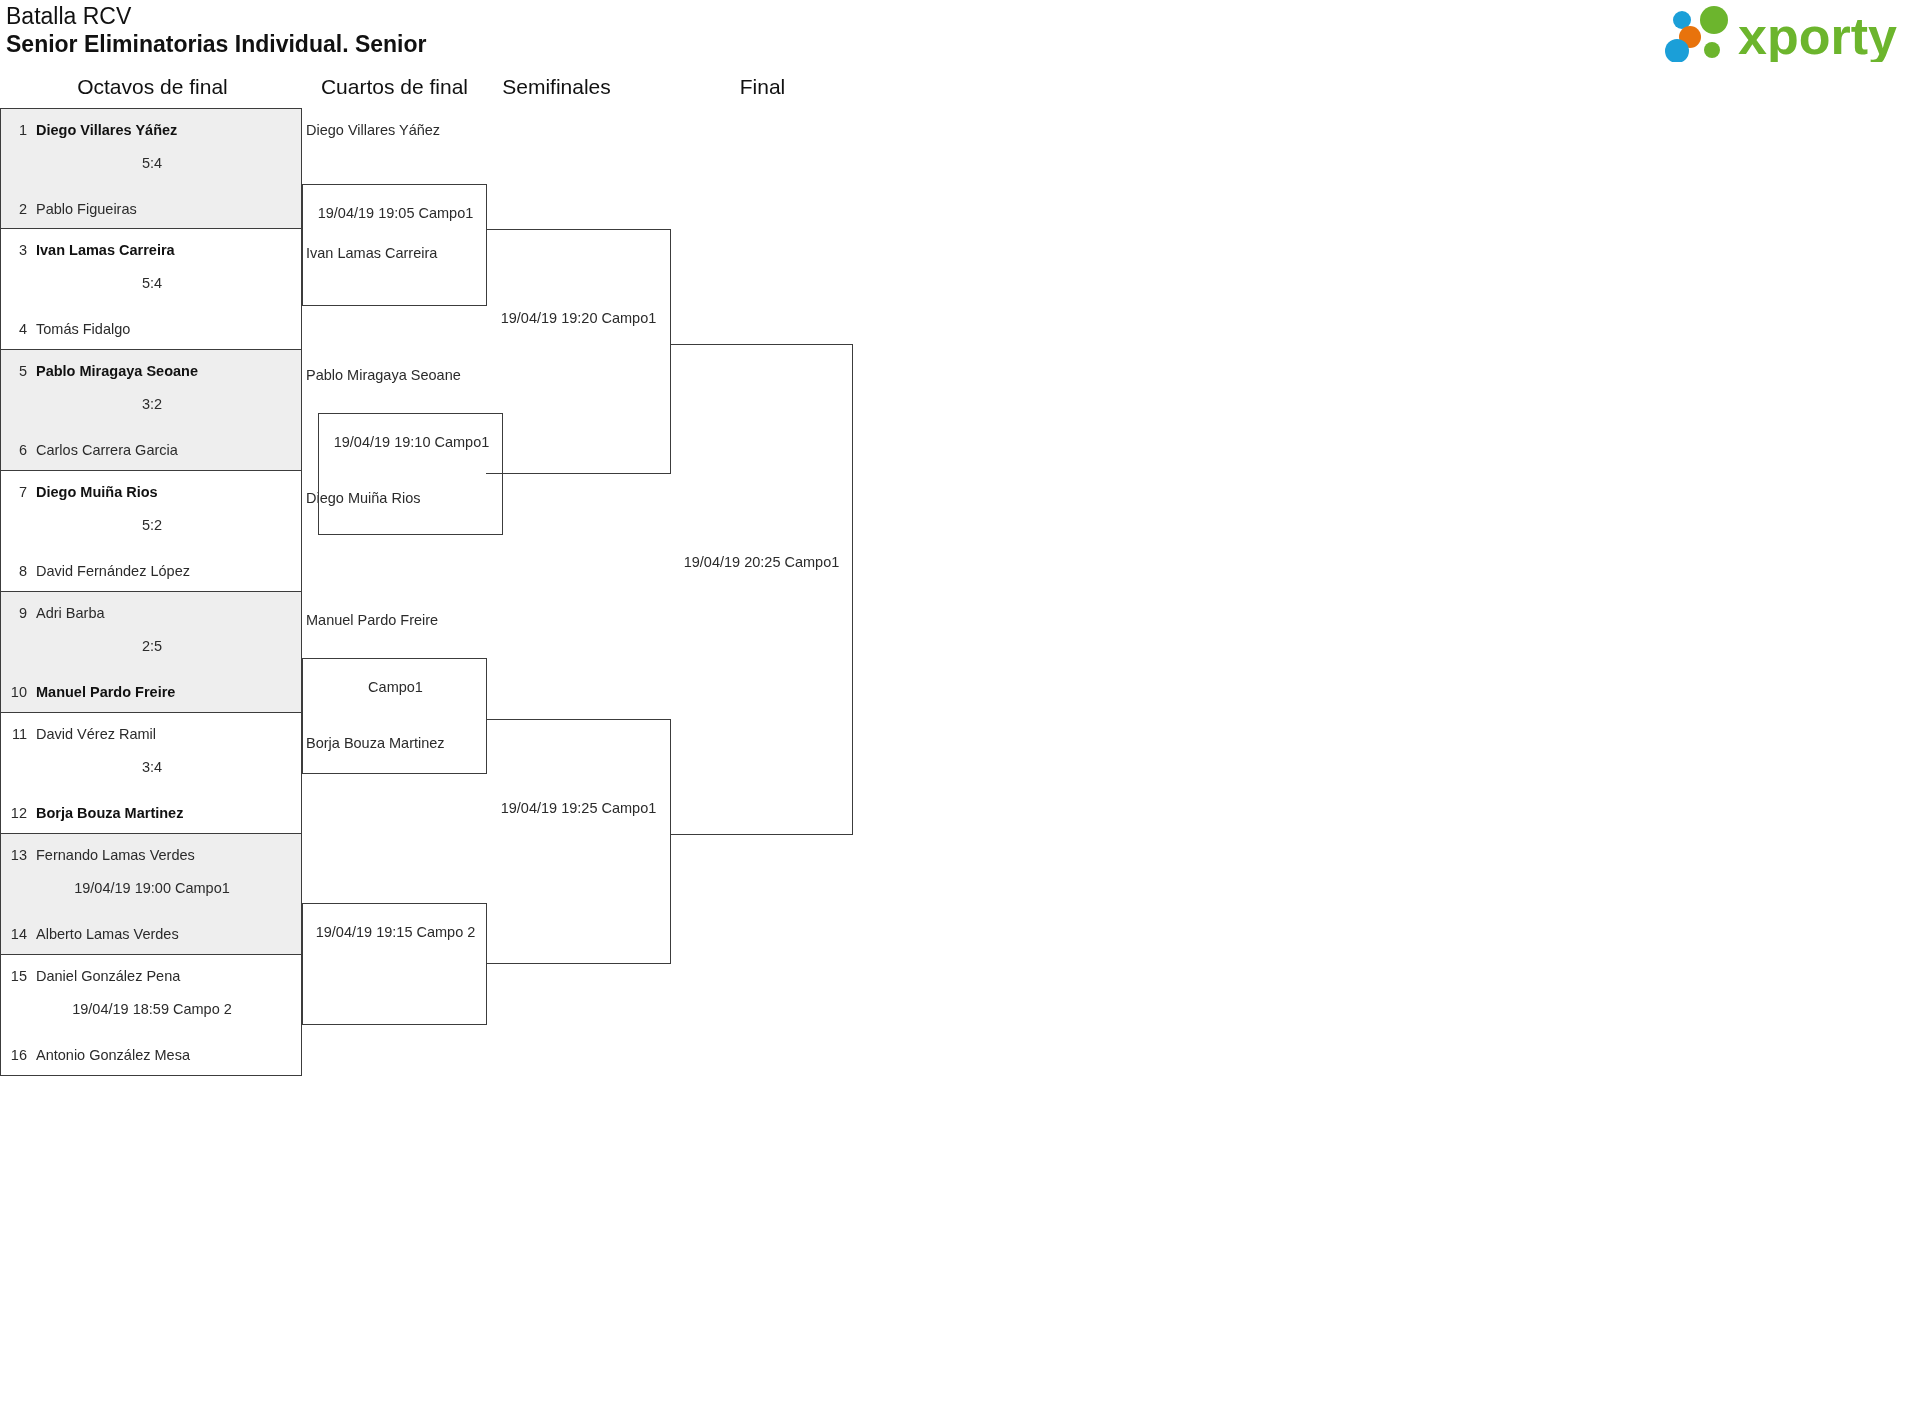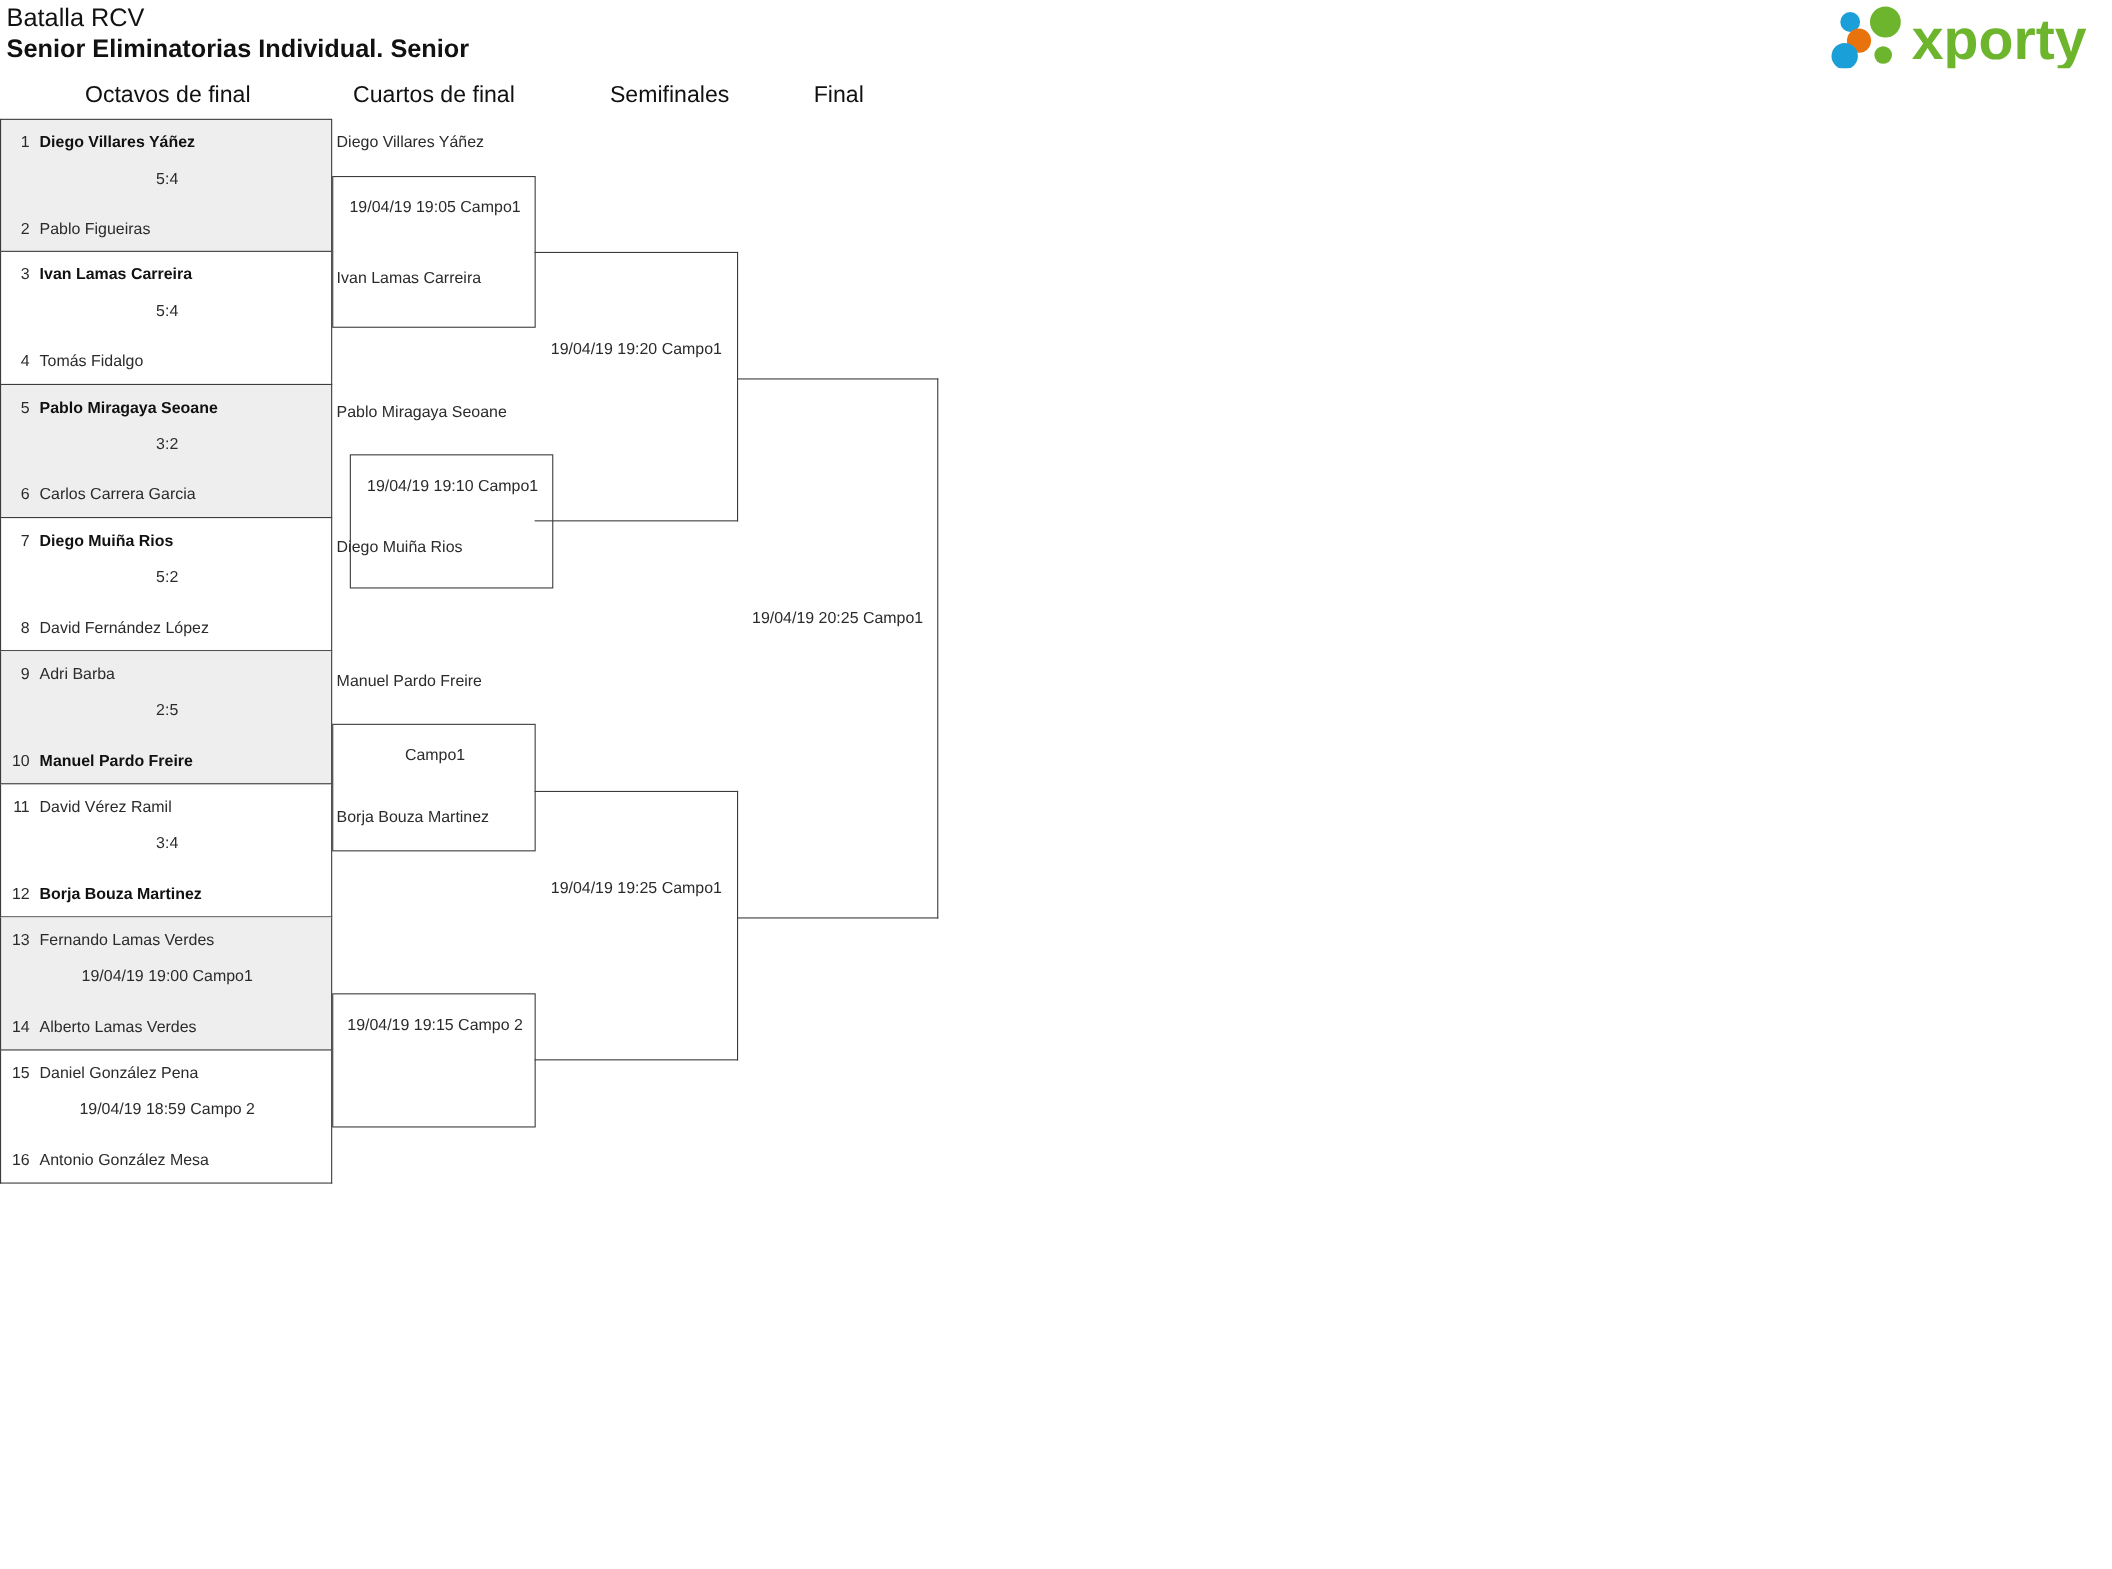--- a/index.html
+++ b/index.html
@@ -93,21 +93,21 @@
       <circle cx="54" cy="16" r="14" fill="#6cb52d"></circle>
       <circle cx="30" cy="33" r="11" fill="#e8730c"></circle>
       <circle cx="17" cy="47" r="12" fill="#1b9fd8"></circle>
       <circle cx="52" cy="46" r="8" fill="#6cb52d"></circle>
       <text x="78" y="50" font-family="Liberation Sans, sans-serif" font-size="52" font-weight="700" fill="#6cb52d">xporty</text>
     </svg>
   </div>
 
   <div class="round-head" style="left:60px; width:185px;">Octavos de final</div>
   <div class="round-head" style="left:302px; width:185px;">Cuartos de final</div>
-  <div class="round-head" style="left:478px; width:185px;text-align:right;">Semifinales</div>
+  <div class="round-head" style="left:464px; width:185px;">Semifinales</div>
   <div class="round-head" style="left:670px; width:185px;">Final</div>
 
   <div class="r1">
 
     <div class="r1-match first shade">
       <div class="slot top">
         <span class="seed">1</span>
         <span class="pname win">Diego Villares Yáñez</span>
       </div>
       <div class="r1-mid">5:4</div>
@@ -208,21 +208,21 @@
 
   <div class="r2-name" style="left:302px; top:367px;">Pablo Miragaya Seoane</div>
   <div class="r2-name" style="left:302px; top:490px;">Diego Muiña Rios</div>
 
   <div class="r2-name" style="left:302px; top:612px;">Manuel Pardo Freire</div>
   <div class="r2-name" style="left:302px; top:735px;">Borja Bouza Martinez</div>
 
   <div class="r2-name" style="left:302px; top:857px;"></div>
   <div class="r2-name" style="left:302px; top:980px;"></div>
 
-  <div class="r2-box" style="top:160px;  height:138px;padding-left:22px;">
+  <div class="r2-box" style="top:184px;  height:122px;padding-left:22px;">
     <div class="r2-label" style="top:20px;">19/04/19 19:05 Campo1</div>
   </div>
 
   <div class="r2-box" style="top:413px; height:122px;margin-left:16px;">
     <div class="r2-label" style="top:20px;">19/04/19 19:10 Campo1</div>
   </div>
 
   <div class="r2-box" style="top:658px; height:116px;">
     <div class="r2-label" style="top:20px;">Campo1</div>
   </div>

